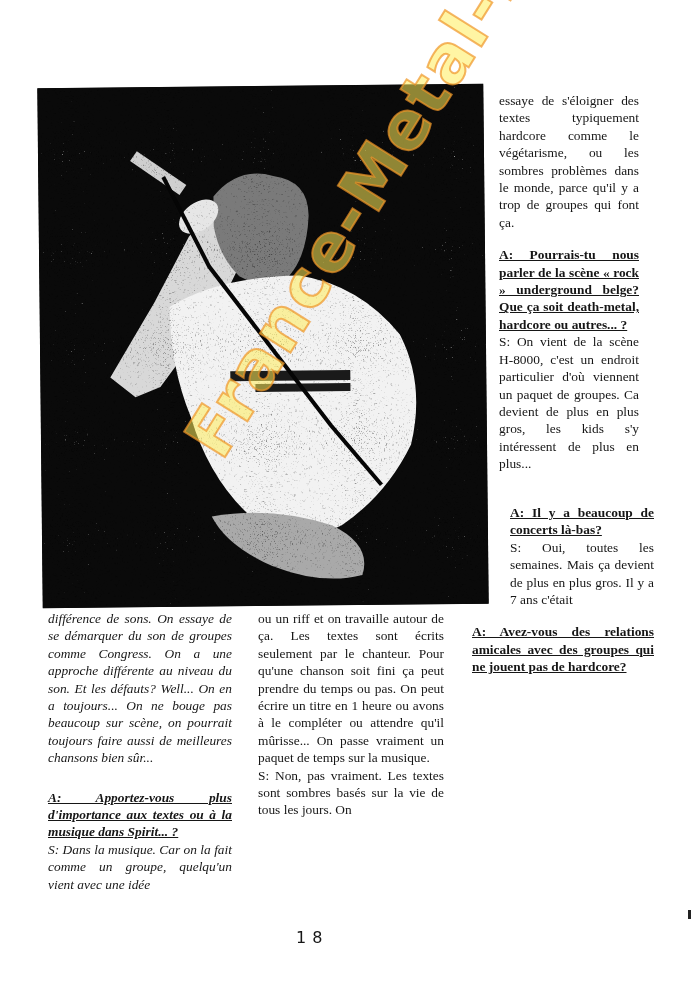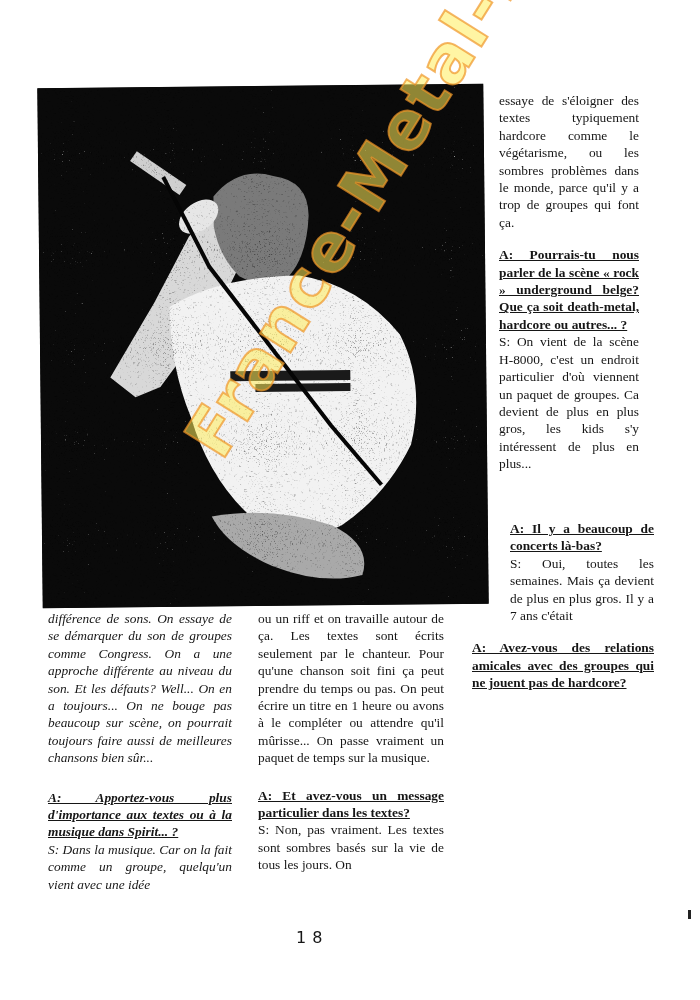--- a/index.html
+++ b/index.html
@@ -9,21 +9,21 @@
     }
     .photo {
       position: absolute; left: 40px; top: 86px; width: 446px; height: 520px;
       background: #0b0b0b; overflow: hidden; transform: rotate(-0.6deg);
     }
     .photo svg { width: 100%; height: 100%; display: block; }
     .col { position: absolute; font-size: 13.4px; line-height: 17.4px; text-align: justify; }
     .col p { margin: 0; }
     .q { font-weight: bold; text-decoration: underline; margin-top: 15px !important; }
     .col-r1 { left: 499px; top: 92px; width: 140px; }
-    .col-r2 { left: 472px; top: 520px; width: 182px; }
+    .col-r2 { left: 472px; top: 504px; width: 182px; }
     .col-l { left: 48px; top: 610px; width: 184px; font-style: italic; }
     .col-m { left: 258px; top: 610px; width: 186px; }
     .col-r2 .indent { padding-left: 38px; }
     .page-num {
       position: absolute; left: 296px; top: 928px; font-family: "DejaVu Sans", sans-serif;
       font-size: 16px; letter-spacing: 6px; font-weight: normal;
     }
     .watermark {
       position: absolute; left: 170px; top: 430px; width: 620px;
       transform: rotate(-58deg); transform-origin: left top;
@@ -83,20 +83,19 @@
 </div>
 
 <div class="col col-l">
   <p>différence de sons. On essaye de se démarquer du son de groupes comme Congress. On a une approche différente au niveau du son. Et les défauts? Well... On en a toujours... On ne bouge pas beaucoup sur scène, on pourrait toujours faire aussi de meilleures chansons bien sûr...</p>
   <p class="q" style="margin-top:22px !important">A: Apportez-vous plus d'importance aux textes ou à la musique dans Spirit... ?</p>
   <p>S: Dans la musique. Car on la fait comme un groupe, quelqu'un vient avec une idée</p>
 </div>
 
 <div class="col col-m">
   <p>ou un riff et on travaille autour de ça. Les textes sont écrits seulement par le chanteur. Pour qu'une chanson soit fini ça peut prendre du temps ou pas. On peut écrire un titre en 1 heure ou avons à le compléter ou attendre qu'il mûrisse... On passe vraiment un paquet de temps sur la musique.</p>
-  <p class="q" style="margin-top:20px !important">A: Et avez-vous un message particulier dans les textes?</p>
   <p>S: Non, pas vraiment. Les textes sont sombres basés sur la vie de tous les jours. On</p>
 </div>
 
 <div class="page-num">18</div>
 <div class="edge-mark"></div>
 
 <div class="watermark">France-Metal-Museum</div>
 
 </body></html>

